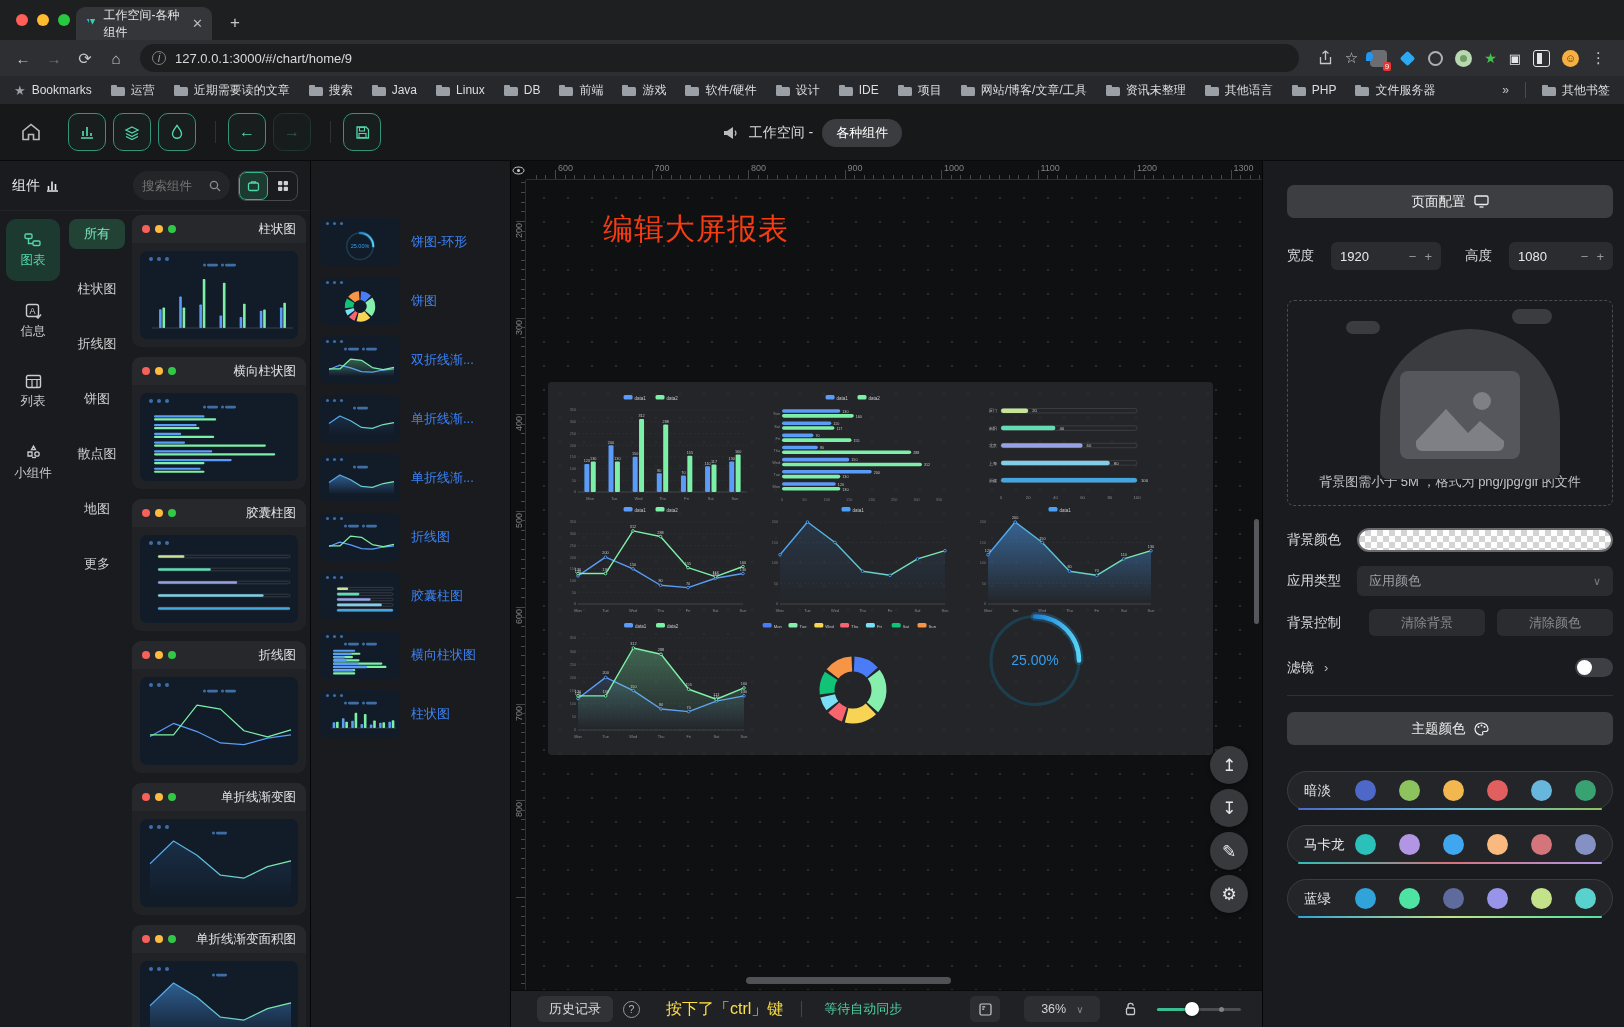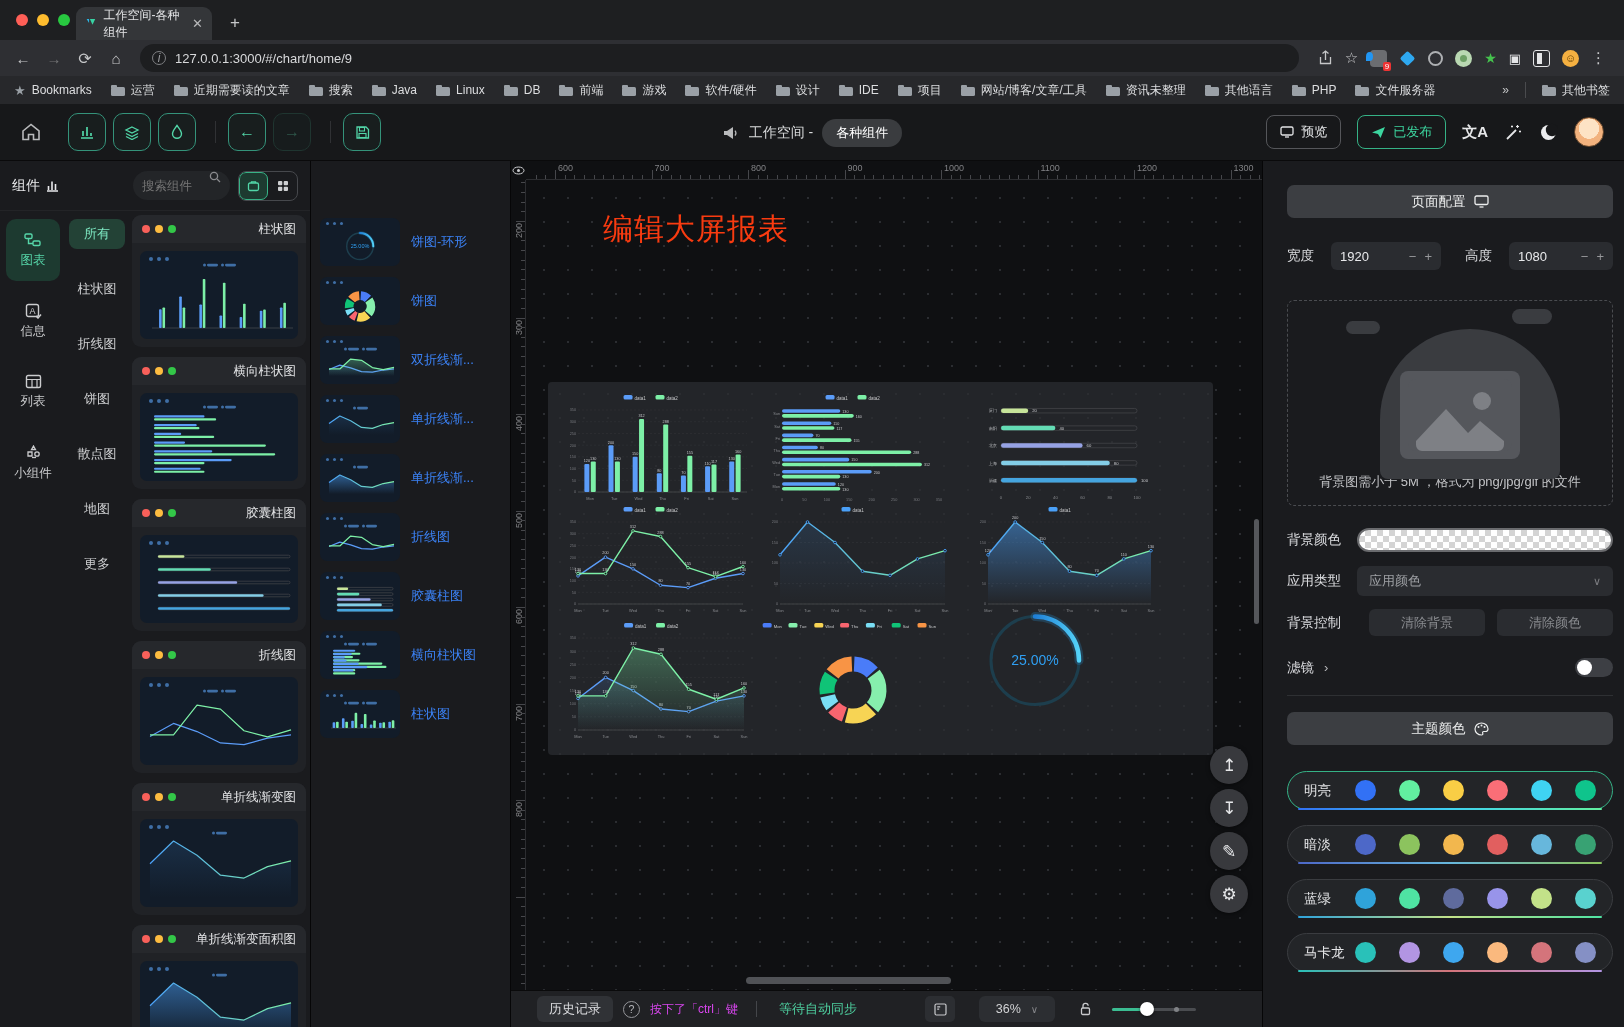--- a/index.html
+++ b/index.html
@@ -32,21 +32,21 @@
 .vsep{width:1px;height:22px;background:#303134;margin:0 12px}
 #appcenter{position:absolute;left:0;right:0;top:104px;height:57px;display:flex;align-items:center;justify-content:center;gap:9px;pointer-events:none;font-size:14px;color:#d9dadc}
 #projpill{background:#3a3c3f;border-radius:999px;padding:5px 14px;font-size:13px;color:#fff;pointer-events:auto}
 #appright{margin-left:auto;display:flex;align-items:center;gap:16px}
 .hbtn{height:34px;border:1px solid #55565a;border-radius:8px;display:flex;align-items:center;gap:7px;padding:0 13px;font-size:13px;color:#e3e4e6}
 .hbtn.pub{border-color:#35b286;color:#3cd59f}
 
 #comp{position:absolute;left:0;top:161px;width:311px;height:866px;background:#1a1b1e;border-right:1px solid #060607}
 #comp-header{height:50px;display:flex;align-items:center;padding:0 12px;gap:8px;border-bottom:1px solid #232427}
 #comp-title{font-size:14px;color:#e8e9eb;display:flex;gap:6px;align-items:center}
-#search{margin-left:auto;width:97px;height:29px;background:#232528;border-radius:15px;display:flex;padding:0 9px;gap:16px}
+#search{margin-left:auto;width:97px;height:29px;background:#232528;border-radius:15px;display:flex;align-items:center;padding:0 9px;gap:16px}
 #search input{flex:1;min-width:0;background:transparent;border:0;outline:0;color:#cfd0d2;font-size:12.5px;font-family:inherit}
 .segwrap{display:flex;border:1px solid #46484c;border-radius:8px;overflow:hidden;height:30px}
 .seg{width:29px;display:flex;align-items:center;justify-content:center}
 .seg.on{background:#1d3a30;outline:1px solid #37b286;outline-offset:-1px;border-radius:7px}
 #rail{position:absolute;left:6px;top:58px;width:54px;display:flex;flex-direction:column;gap:9px}
 .rail-item{height:62px;border-radius:10px;display:flex;flex-direction:column;align-items:center;justify-content:center;gap:4px;font-size:12.5px;color:#cbccce}
 .rail-item.on{background:#1d3a30;color:#56d6a9}
 #cats{position:absolute;left:66px;top:58px;width:62px;display:flex;flex-direction:column;gap:25px;align-items:center}
 .cat{font-size:13px;color:#cfd0d2;padding:6px 8px;border-radius:8px;width:56px;text-align:center}
 .cat.on{background:#234236;color:#7ee9c3}
@@ -80,21 +80,21 @@
 #screen-title{position:absolute;left:92px;top:48px;font-size:30px;color:#f93b10;letter-spacing:1px}
 #board{position:absolute;left:37px;top:221px;width:665px;height:373px;background:#232529;border-radius:4px;background-image:radial-gradient(circle,#2b2d31 .8px,transparent 1.1px);background-size:24px 24px}
 .chart-host{position:absolute}
 #floats{position:absolute;right:14px;top:585px;display:flex;flex-direction:column;gap:5px}
 .fbtn{width:38px;height:38px;border-radius:50%;background:#38393d;display:flex;align-items:center;justify-content:center;font-size:17px;color:#e6e7e9;box-shadow:0 1px 4px rgba(0,0,0,.5)}
 #vscroll{position:absolute;right:3px;top:358px;width:5px;height:105px;border-radius:3px;background:#55575b}
 #hscroll{position:absolute;left:235px;top:816px;width:205px;height:7px;border-radius:4px;background:#505256}
 #cbottom{position:absolute;left:0;bottom:0;width:100%;height:37px;background:#202124;border-top:1px solid #0a0a0b;display:flex;align-items:center;padding:0 0 0 26px;gap:10px}
 #histbtn{background:#303236;border-radius:6px;height:26px;display:flex;align-items:center;padding:0 12px;font-size:13px;color:#dcdde0}
 .qmark{width:17px;height:17px;border:1.2px solid #95969a;border-radius:50%;display:flex;align-items:center;justify-content:center;font-size:10.5px;color:#b9babd}
-#keyhint{font-size:12px;color:#d946ef;margin-left:0}
+#keyhint{font-size:16px;color:#fde047;margin-left:16px}
 #syncmsg{font-size:13px;color:#4ecf9f;margin-left:12px}
 #zoomsel{width:76px;height:26px;background:#2c2e32;border-radius:6px;display:flex;align-items:center;justify-content:center;gap:10px;font-size:12.5px;color:#d2d3d5}
 #slider{width:84px;height:3px;background:#4a4c50;border-radius:2px;position:relative}
 #slider .fill{position:absolute;left:0;top:0;height:3px;width:34px;background:#3bbd92;border-radius:2px}
 #slider .knob{position:absolute;left:28px;top:-6px;width:14px;height:14px;border-radius:50%;background:#fff;box-shadow:0 1px 3px rgba(0,0,0,.6)}
 #slider .mark{position:absolute;left:62px;top:-1px;width:5px;height:5px;border-radius:50%;background:#808286}
 
 #pconf{position:absolute;left:1262px;top:161px;width:362px;height:866px;background:#1a1b1e;border-left:1px solid #060607;padding:24px 12px 0 24px}
 .bigbtn{width:326px;height:33px;background:#3c3e42;border-radius:7px;display:flex;align-items:center;justify-content:center;gap:8px;font-size:13.5px;color:#eceded}
 .cfgrow{display:flex;align-items:center;margin-top:0;width:326px}
@@ -297,45 +297,20 @@
       <span style="color:#3a7a64;font-size:16px">→</span>
     </div>
   <div class="vsep"></div>
   <div class="tealbtn">
       <svg width="15" height="15" viewBox="0 0 15 15">
         <path d="M2 2h9l2.5 2.5V13H2z" stroke="#52d6a8" stroke-width="1.3" fill="none"></path>
         <rect x="4.5" y="2.5" width="5" height="3.5" stroke="#52d6a8" stroke-width="1.1" fill="none"></rect>
         <rect x="4" y="8.5" width="7" height="4" stroke="#52d6a8" stroke-width="1.1" fill="none"></rect>
       </svg>
     </div>
-  <div id="appright">
-    <div class="hbtn">
-      <svg width="14" height="12" viewBox="0 0 14 12">
-          <rect x="1" y="1" width="12" height="8" rx="1.5" stroke="#e3e4e6" stroke-width="1.3" fill="none"></rect>
-          <path d="M5 11h4" stroke="#e3e4e6" stroke-width="1.3"></path>
-        </svg>
-      <span>预览</span>
-    </div>
-    <div class="hbtn pub">
-      <svg width="15" height="13" viewBox="0 0 15 13">
-          <path d="M1 6.5L14 1 9.5 12 7 8z" fill="#3cd59f"></path>
-        </svg>
-      <span>已发布</span>
-    </div>
-    <span style="font-size:15px;color:#e6e7e9;font-weight:bold">文A</span>
-    <svg width="19" height="19" viewBox="0 0 19 19">
-        <path d="M3 16L12 7" stroke="#e6e7e9" stroke-width="1.8"></path>
-        <path d="M13.5 2v3M12 3.5h3M16 7.5v2M15 8.5h2M8 2.5v2M7 3.5h2" stroke="#e6e7e9" stroke-width="1.2"></path>
-      </svg>
-    <svg width="19" height="19" viewBox="0 0 19 19">
-        <circle cx="9.5" cy="9.5" r="7.5" fill="#ecedef"></circle>
-        <circle cx="13" cy="7" r="6.2" fill="#17181a"></circle>
-      </svg>
-    <span style="width:30px;height:30px;border-radius:50%;background:radial-gradient(circle at 50% 38%,#fde3c5 0 45%,#f2b27e 46% 100%);display:inline-block;border:1px solid #6b4a2e"></span>
-  </div>
 </div>
 <div id="appcenter">
   <svg width="18" height="14" viewBox="0 0 18 14">
       <path d="M2 5h3l6-4v12l-6-4H2z" fill="#b9babc"></path>
       <path d="M13 4.5a4 4 0 010 5" stroke="#b9babc" stroke-width="1.2" fill="none"></path>
     </svg>
   <span>工作空间 -</span>
   <span id="projpill">各种组件</span>
 </div>
 
@@ -1581,62 +1556,50 @@
   <div class="bigbtn" style="margin-top:16px">
     <span>主题颜色</span>
     <svg width="15" height="14" viewBox="0 0 15 14">
         <path d="M7.5 1a6.5 6 0 100 12c1.2 0 1.6-.8 1.2-1.7-.4-.9 0-1.8 1.2-1.8h1.6A2.5 2.5 0 0014 7c0-3.3-2.9-6-6.5-6z" stroke="#eceded" stroke-width="1.2" fill="none"></path>
         <circle cx="4.5" cy="5" r="1" fill="#eceded"></circle>
         <circle cx="7.5" cy="3.5" r="1" fill="#eceded"></circle>
         <circle cx="10.5" cy="5" r="1" fill="#eceded"></circle>
       </svg>
   </div>
   <div id="themewrap">
-      <div class="theme-row sel">
-        <span class="tname">明亮</span>
-        <div class="tdotrow">
-          <span class="tdot" style="background: rgb(50, 113, 245);"></span>
-          <span class="tdot" style="background: rgb(98, 239, 160);"></span>
-          <span class="tdot" style="background: rgb(249, 206, 69);"></span>
-          <span class="tdot" style="background: rgb(250, 110, 119);"></span>
-          <span class="tdot" style="background: rgb(63, 211, 242);"></span>
-          <span class="tdot" style="background: rgb(15, 196, 140);"></span>
-        </div>
-        <span class="tline" style="background: linear-gradient(90deg, rgb(50, 113, 245), rgb(63, 211, 242), rgb(98, 239, 160));"></span>
-      </div>
       <div class="theme-row">
         <span class="tname">暗淡</span>
         <div class="tdotrow">
           <span class="tdot" style="background: rgb(77, 104, 200);"></span>
           <span class="tdot" style="background: rgb(140, 195, 94);"></span>
           <span class="tdot" style="background: rgb(242, 183, 78);"></span>
           <span class="tdot" style="background: rgb(225, 95, 95);"></span>
           <span class="tdot" style="background: rgb(103, 183, 220);"></span>
           <span class="tdot" style="background: rgb(56, 162, 115);"></span>
         </div>
         <span class="tline" style="background: linear-gradient(90deg, rgb(77, 104, 200), rgb(103, 183, 220), rgb(140, 195, 94));"></span>
       </div>
       <div class="theme-row">
+        <span class="tname">马卡龙</span>
+        <div class="tdotrow">
+          <span class="tdot" style="background: rgb(41, 193, 185);"></span>
+          <span class="tdot" style="background: rgb(178, 149, 227);"></span>
+          <span class="tdot" style="background: rgb(62, 167, 239);"></span>
+          <span class="tdot" style="background: rgb(250, 185, 126);"></span>
+          <span class="tdot" style="background: rgb(212, 116, 123);"></span>
+          <span class="tdot" style="background: rgb(133, 144, 197);"></span>
+        </div>
+        <span class="tline" style="background: linear-gradient(90deg, rgb(41, 193, 185), rgb(212, 116, 123), rgb(178, 149, 227));"></span>
+      </div>
+      <div class="theme-row">
         <span class="tname">蓝绿</span>
         <div class="tdotrow">
           <span class="tdot" style="background: rgb(47, 163, 218);"></span>
           <span class="tdot" style="background: rgb(79, 227, 163);"></span>
           <span class="tdot" style="background: rgb(95, 107, 157);"></span>
           <span class="tdot" style="background: rgb(152, 148, 234);"></span>
           <span class="tdot" style="background: rgb(195, 226, 137);"></span>
           <span class="tdot" style="background: rgb(89, 210, 207);"></span>
         </div>
         <span class="tline" style="background: linear-gradient(90deg, rgb(47, 163, 218), rgb(195, 226, 137), rgb(79, 227, 163));"></span>
       </div>
-      <div class="theme-row">
-        <span class="tname">马卡龙</span>
-        <div class="tdotrow">
-          <span class="tdot" style="background: rgb(41, 193, 185);"></span>
-          <span class="tdot" style="background: rgb(178, 149, 227);"></span>
-          <span class="tdot" style="background: rgb(62, 167, 239);"></span>
-          <span class="tdot" style="background: rgb(250, 185, 126);"></span>
-          <span class="tdot" style="background: rgb(212, 116, 123);"></span>
-          <span class="tdot" style="background: rgb(133, 144, 197);"></span>
-        </div>
-        <span class="tline" style="background: linear-gradient(90deg, rgb(41, 193, 185), rgb(212, 116, 123), rgb(178, 149, 227));"></span>
-      </div>
     </div>
 </div>
 
 </body></html>

